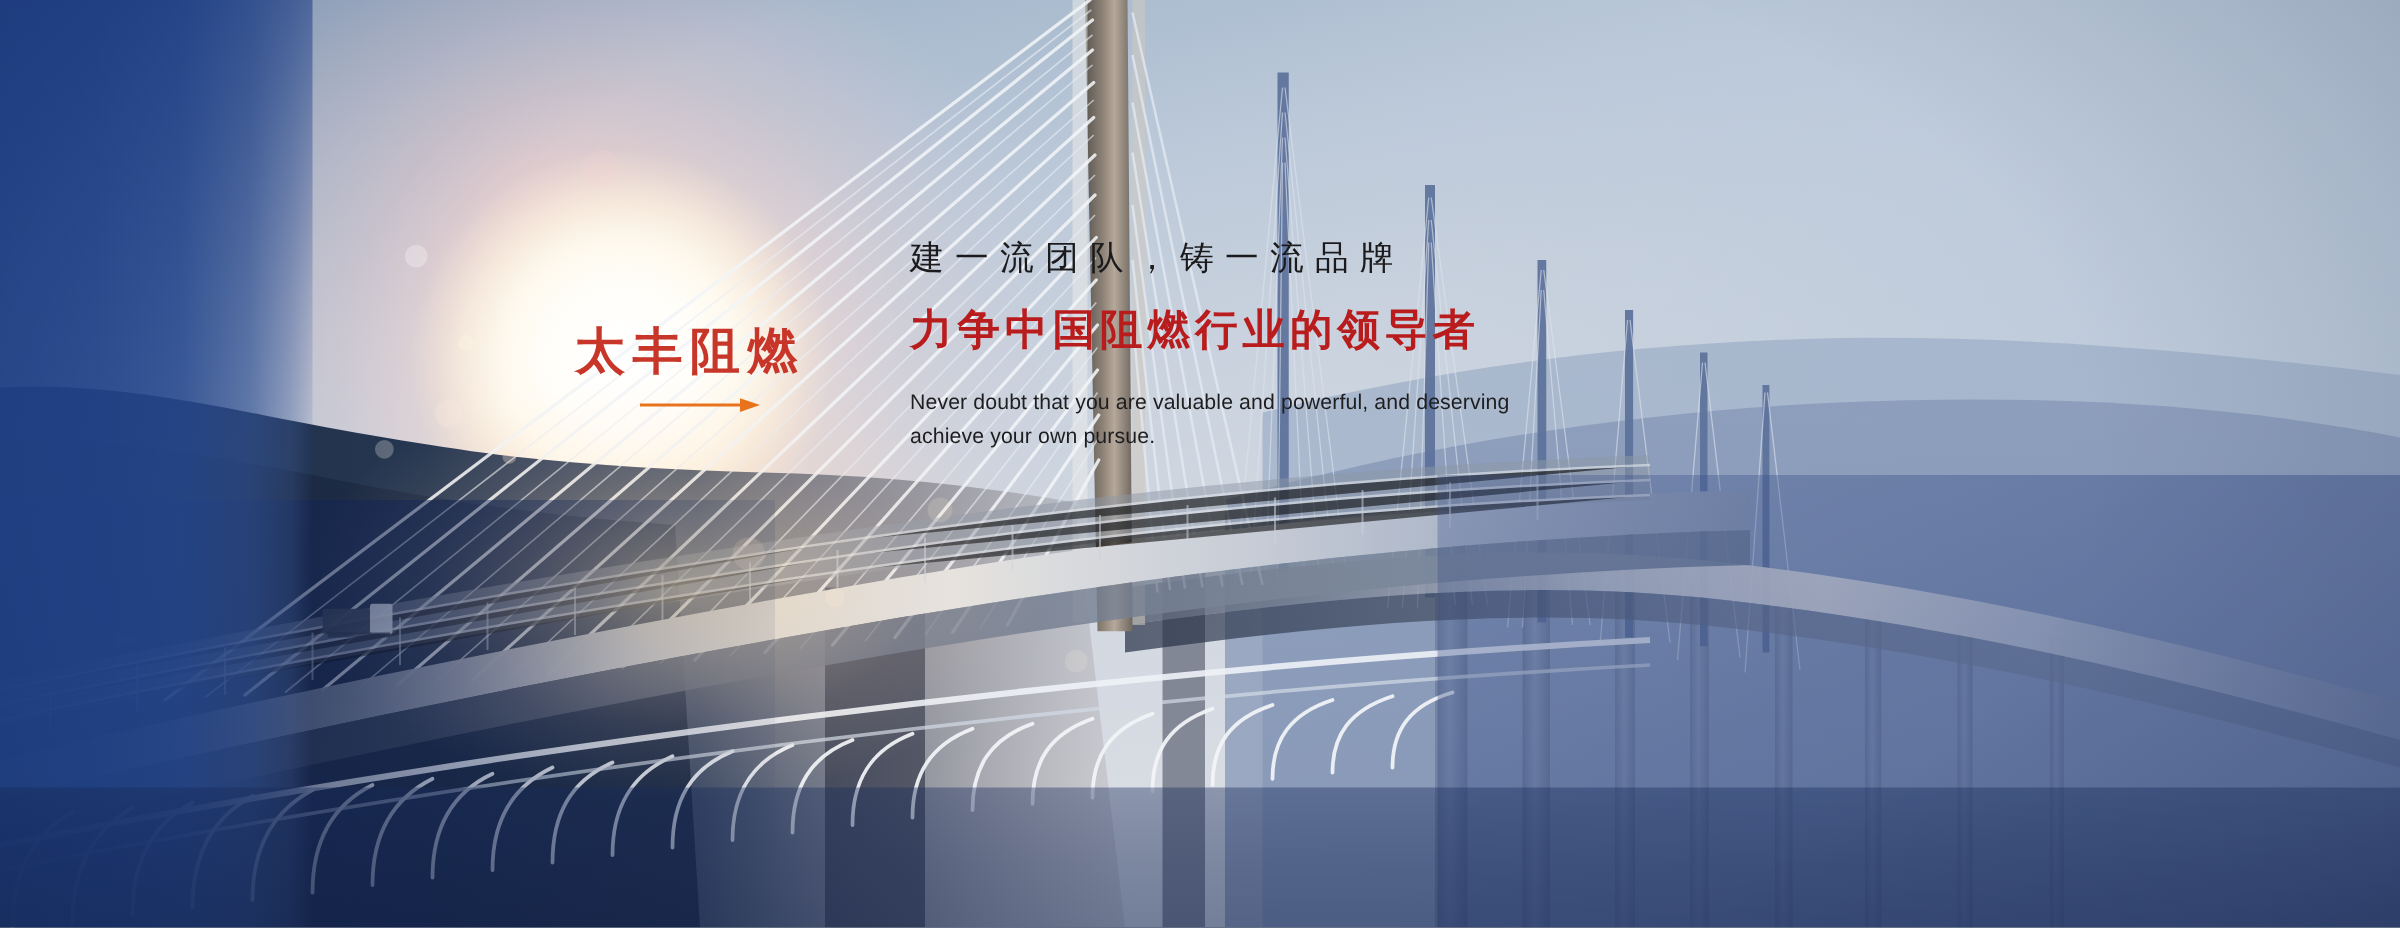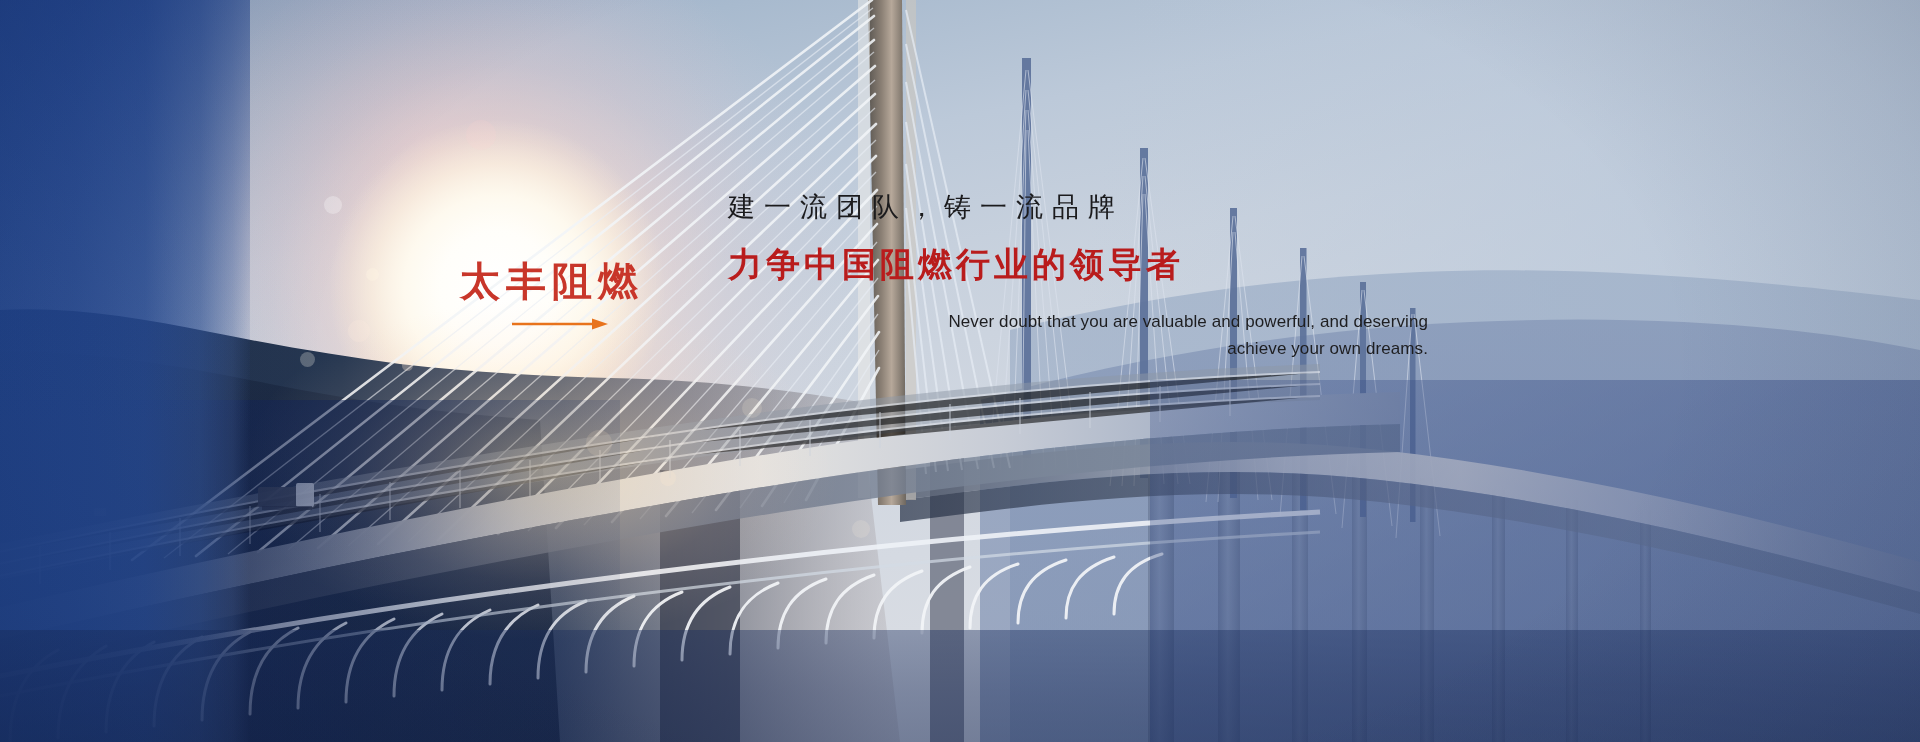--- a/index.html
+++ b/index.html
@@ -124,21 +124,21 @@
     font-family:"DejaVu Sans","Liberation Sans",sans-serif;
     font-size:34px;font-weight:700;color:#b91c1c;
     letter-spacing:4px;line-height:1.3;margin-top:18px;white-space:nowrap;
   }
   #subcopy{
     margin-top:22px;
     font-family:"Liberation Sans","DejaVu Sans",sans-serif;
     font-size:17px;font-weight:400;color:#1e1e20;
     line-height:1.62;letter-spacing:.1px;
   }
-  #subcopy div{white-space:nowrap;text-align:right;}
+  #subcopy div{white-space:nowrap;}
 </style>
 </head>
 <body>
 
 <div class="stage">
 
   <div class="layer" id="sky"></div>
   <div class="layer" id="skyRight"></div>
 
   <div class="layer">
@@ -441,17 +441,17 @@
         <polygon points="96,7 80,1.5 80,12.5" fill="#E8731C"></polygon>
       </svg>
     </div>
   </div>
 
   <div id="copy">
     <div id="headline1">建一流团队，铸一流品牌</div>
     <div id="headline2">力争中国阻燃行业的领导者</div>
     <div id="subcopy">
       <div>Never doubt that you are valuable and powerful, and deserving</div>
-      <div>achieve your own dreams.</div>
+      <div>achieve your own pursue.</div>
     </div>
   </div>
 
 </div>
 
 </body></html>

